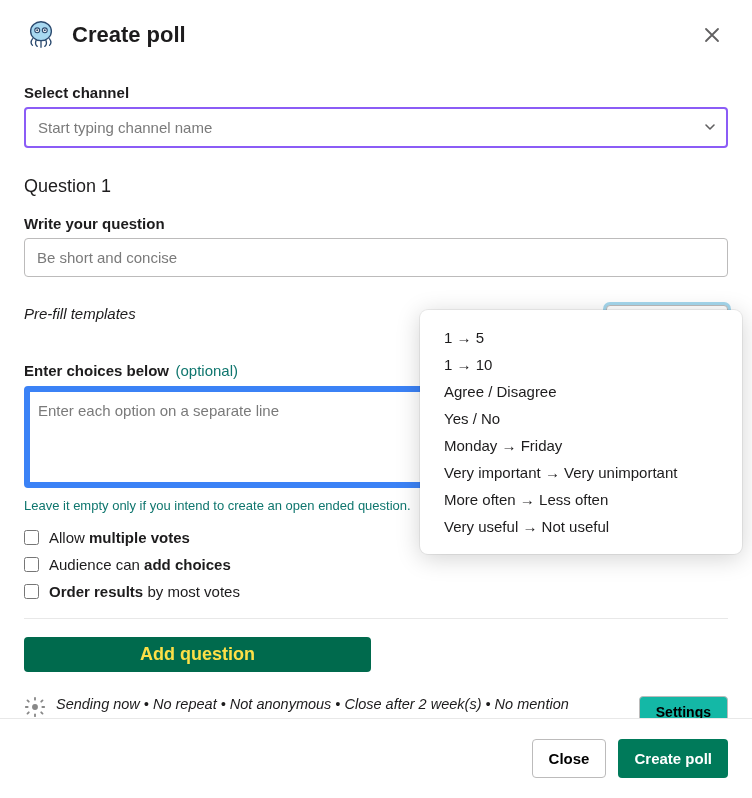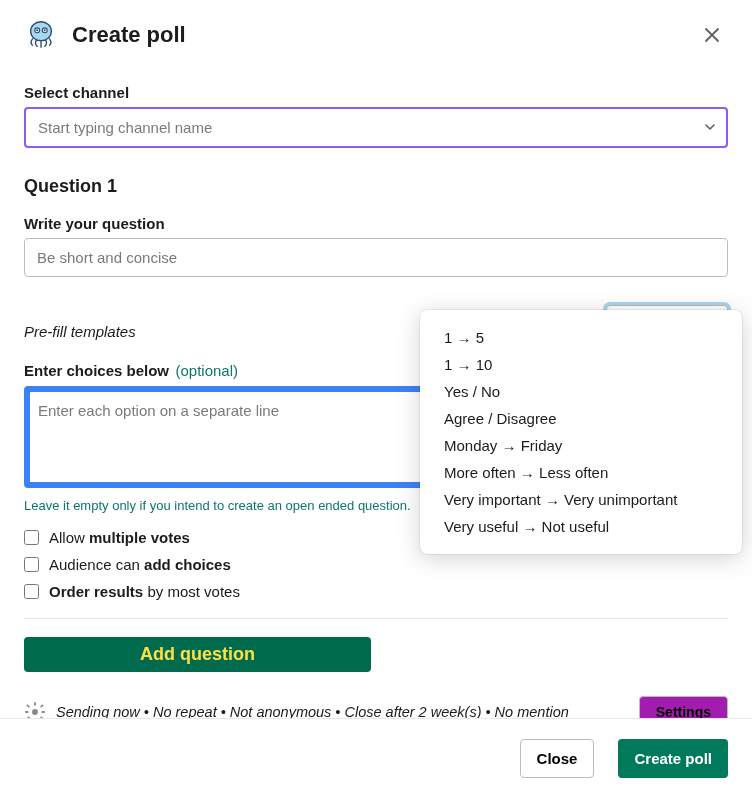--- a/index.html
+++ b/index.html
@@ -46,21 +46,21 @@
     }
     .field-label {
       font-size: 15px;
       font-weight: 700;
       margin-top: 18px;
       margin-bottom: 6px;
       display: block;
     }
     .q-heading {
       font-size: 18px;
-      font-weight: 700;
+      font-weight: 400;
       margin-top: 28px;
     }
     .input-wrap {
       position: relative;
     }
     .input-text {
       width: 100%;
       border: 1px solid #bcbbbb;
       border-radius: 4px;
       padding: 10px 12px;
@@ -86,21 +86,21 @@
     .chevron {
       position: absolute;
       right: 12px;
       top: 50%;
       transform: translateY(-50%);
       pointer-events: none;
       color: #616061;
     }
     .prefill-row {
       display: flex;
-      align-items: flex-end;
+      align-items: flex-start;
       justify-content: space-between;
       margin-top: 28px;
     }
     .prefill-label {
       font-style: italic;
       font-size: 15px;
       color: #1d1c1d;
     }
     .prefill-select {
       width: 122px;
@@ -174,54 +174,54 @@
       border: none;
       border-radius: 4px;
       padding: 7px 0;
       font-size: 18px;
       font-weight: 700;
       cursor: pointer;
       margin-top: 18px;
     }
     .status-row {
       display: flex;
-      align-items: center;
+      align-items: flex-start;
       margin-top: 24px;
       gap: 10px;
     }
     .gear-icon {
       width: 22px;
       height: 22px;
       flex-shrink: 0;
     }
     .status-text {
       font-style: italic;
       font-size: 14.5px;
       color: #1d1c1d;
       flex: 1;
     }
     .settings-btn {
       border: 1px solid #bcbbbb;
-      background: #a21caf;
+      background: #14b8a6;
       border-radius: 4px;
       padding: 7px 16px;
       font-size: 14px;
       font-weight: 700;
       cursor: pointer;
     }
     .modal-footer {
       position: absolute;
       bottom: 0;
       left: 0;
       right: 0;
       border-top: 1px solid #e8e8e8;
       padding: 20px 24px;
       display: flex;
       justify-content: flex-end;
-      gap: 24px;
+      gap: 12px;
       background: #fff;
     }
     .btn-close {
       border: 1px solid #bcbbbb;
       background: #fff;
       border-radius: 4px;
       padding: 10px 16px;
       font-size: 15px;
       font-weight: 700;
       cursor: pointer;
@@ -347,24 +347,24 @@
     </span>
     <span class="status-text">Sending now • No repeat • Not anonymous • Close after 2 week(s) • No mention</span>
     <button class="settings-btn">Settings</button>
   </div>
 
 </div>
 
 <div class="dropdown">
   <div class="dropdown-item">1 → 5</div>
   <div class="dropdown-item">1 → 10</div>
+  <div class="dropdown-item">Agree / Disagree</div>
   <div class="dropdown-item">Yes / No</div>
-  <div class="dropdown-item">Agree / Disagree</div>
   <div class="dropdown-item">Monday → Friday</div>
+  <div class="dropdown-item">Very important → Very unimportant</div>
   <div class="dropdown-item">More often → Less often</div>
-  <div class="dropdown-item">Very important → Very unimportant</div>
   <div class="dropdown-item">Very useful → Not useful</div>
 </div>
 
 <div class="modal-footer">
   <button class="btn-close">Close</button>
   <button class="btn-create">Create poll</button>
 </div>
 
 </body></html>

